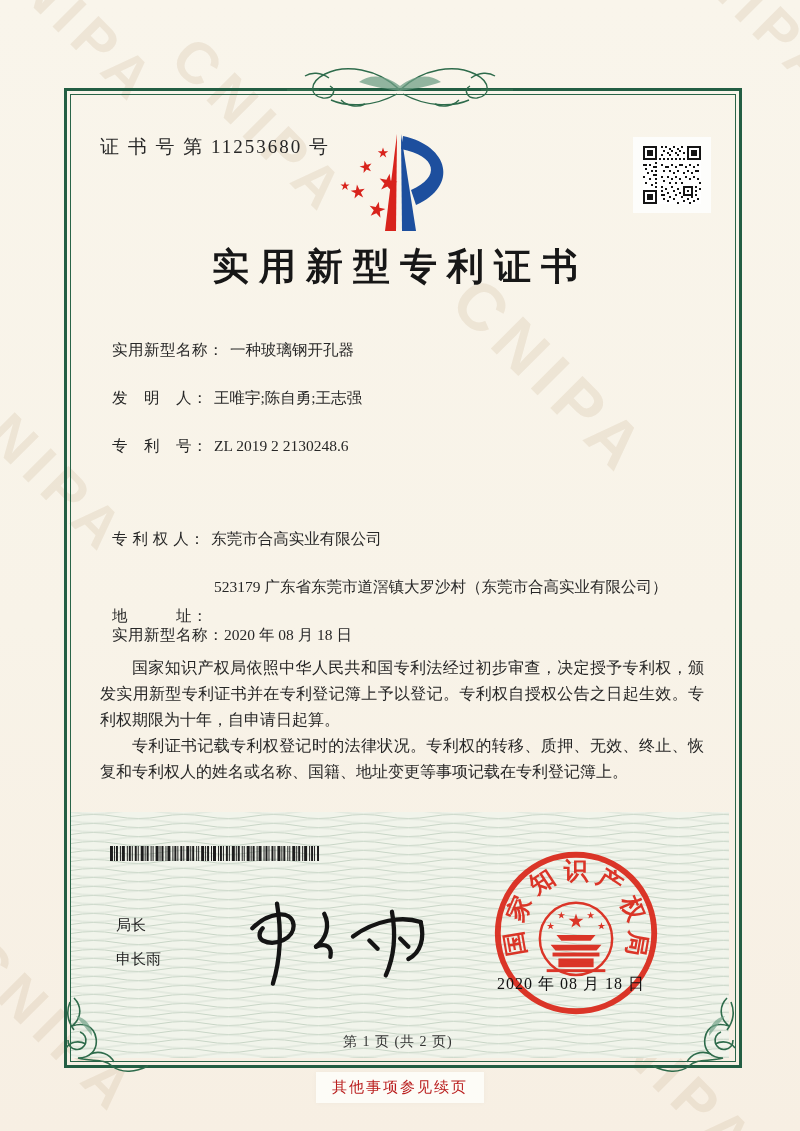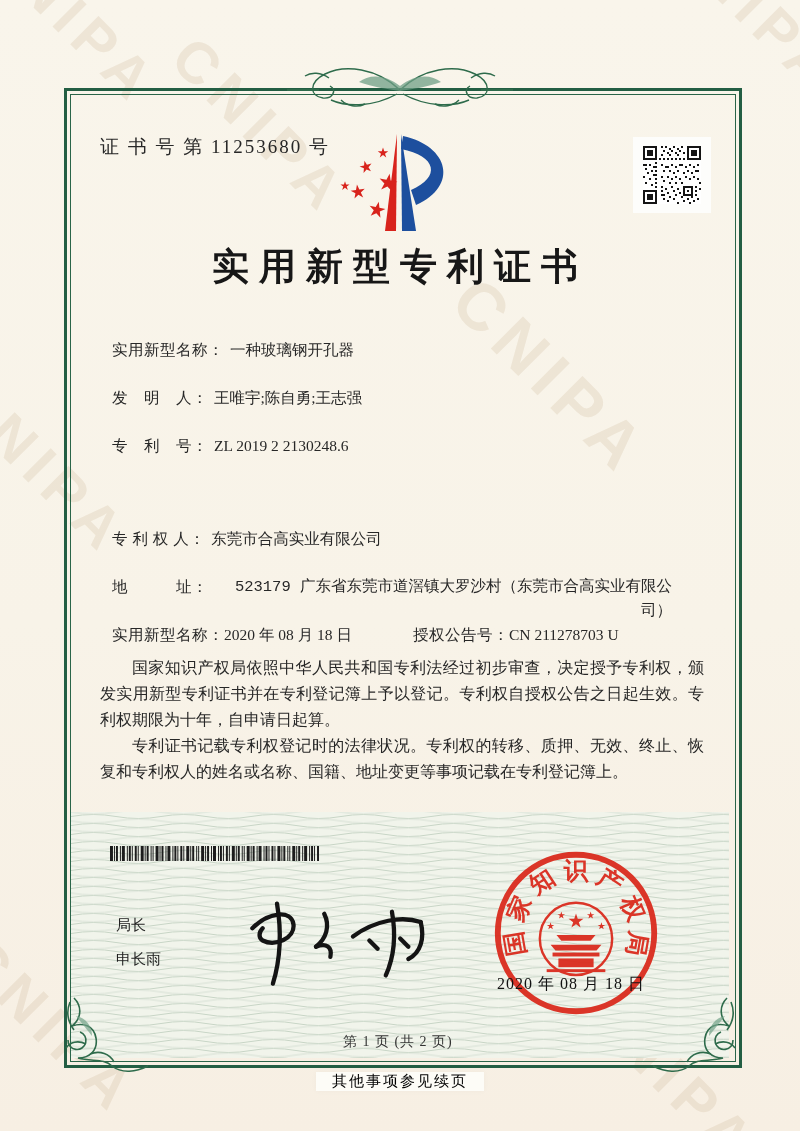--- a/index.html
+++ b/index.html
@@ -16,41 +16,41 @@
   .frame::after{content:"";position:absolute;inset:3px;border:1px solid #2a6549;}
   .band{position:absolute;left:71px;top:812px;width:658px;height:246px;z-index:1;}
   .cert-no{position:absolute;left:100px;top:134px;font-size:19px;letter-spacing:2px;z-index:2;}
   .logo{position:absolute;left:336px;top:130px;width:126px;height:106px;z-index:2;}
   .qr-box{position:absolute;left:633px;top:137px;width:78px;height:76px;background:#fdfdfb;z-index:2;
           display:flex;align-items:center;justify-content:center;}
   .qr-box svg{width:58px;height:58px;}
   .title{position:absolute;left:0;top:242px;width:100%;text-align:center;
          font-size:37px;font-weight:700;letter-spacing:10px;color:#171717;z-index:2;}
   .frow{position:absolute;left:112px;font-size:15.5px;line-height:24px;z-index:2;white-space:nowrap;}
-  .frow .fvalue{margin-left:6px;text-align:right;}
+  .frow .fvalue{margin-left:6px;}
   .frow.addr{white-space:normal;width:560px;display:flex;}
-  .frow.addr .fvalue{display:inline-block;width:458px;vertical-align:top;font-family:Liberation Mono, monospace;}
-  .flabel{letter-spacing:0.5px;}
+  .frow.addr .fvalue{display:inline-block;width:458px;vertical-align:top;}
+  .flabel{letter-spacing:0.5px;margin-top:29px;}
   .grant-left{position:absolute;left:112px;top:625px;font-size:15.5px;z-index:2;white-space:nowrap;}
   .grant-right{position:absolute;left:413px;top:625px;font-size:15.5px;z-index:2;white-space:nowrap;}
   .paras{position:absolute;left:100px;top:655px;width:604px;z-index:2;
          font-size:16px;line-height:26px;text-align:justify;}
   .paras p{margin:0;text-indent:2em;}
   .barcode{position:absolute;left:110px;top:846px;width:210px;height:15px;z-index:2;}
   .director{position:absolute;left:116px;top:908px;font-size:15px;line-height:34px;
             font-family:Liberation Serif, serif;color:#1d1d1d;z-index:2;}
   .sign{position:absolute;left:238px;top:893px;width:195px;height:95px;z-index:2;}
   .seal{position:absolute;left:488px;top:845px;width:176px;height:176px;z-index:3;opacity:0.94;}
   .seal-date{position:absolute;left:497px;top:974px;font-size:16px;letter-spacing:1px;
              color:#121212;z-index:4;white-space:nowrap;}
   .page-info{position:absolute;left:50%;top:1033px;transform:translateX(-52%);
              font-size:14px;letter-spacing:1px;color:#333;z-index:2;}
   .note-chip{position:absolute;left:50%;top:1072px;transform:translateX(-50%);
-             background:#fdfcf7;padding:0 16px;font-size:15px;letter-spacing:2px;
-             color:#000000;z-index:2;box-shadow:0 0 6px rgba(0,0,0,0.03);}
+             background:#fdfcf7;padding:6px 16px;font-size:15px;letter-spacing:2px;
+             color:#b91c1c;z-index:2;box-shadow:0 0 6px rgba(0,0,0,0.03);}
   .orn-top{position:absolute;left:285px;top:60px;width:230px;height:52px;z-index:3;}
   .orn-bl{position:absolute;left:56px;top:996px;width:95px;height:80px;z-index:3;}
   .orn-br{position:absolute;left:650px;top:996px;width:95px;height:80px;z-index:3;transform:scaleX(-1);}
 </style>
 </head>
 <body>
 
 <svg width="0" height="0" style="position:absolute">
   <defs>
     <path id="st5" d="M0,-1 L0.225,-0.31 L0.951,-0.31 L0.363,0.118 L0.588,0.809 L0,0.382 L-0.588,0.809 L-0.363,0.118 L-0.951,-0.31 L-0.225,-0.31 Z"></path>
@@ -170,23 +170,20 @@
     <span class="flabel">专 利 权 人：</span><span class="fvalue">东莞市合高实业有限公司</span>
   </div>
   <div class="frow addr" style="top:575px">
     <span class="flabel">地　　　址：</span>
       <span class="fvalue">523179 广东省东莞市道滘镇大罗沙村（东莞市合高实业有限公司）</span>
   </div>
 
   <div class="grant-left">
     <span class="flabel">实用新型名称：</span><span class="fvalue">2020 年 08 月 18 日</span>
   </div>
-  <div class="grant-right">
-    <span class="flabel">授权公告号：</span><span class="fvalue">CN 211278703 U</span>
-  </div>
 
   <div class="paras">
     <p>国家知识产权局依照中华人民共和国专利法经过初步审查，决定授予专利权，颁发实用新型专利证书并在专利登记簿上予以登记。专利权自授权公告之日起生效。专利权期限为十年，自申请日起算。</p>
     <p>专利证书记载专利权登记时的法律状况。专利权的转移、质押、无效、终止、恢复和专利权人的姓名或名称、国籍、地址变更等事项记载在专利登记簿上。</p>
   </div>
 
   <svg class="barcode" viewBox="0 0 212 15" preserveAspectRatio="none">
     <path d="M0,7.5 H212" stroke="#1c1c1c" stroke-width="15" fill="none" stroke-dasharray="3,1,1,1,2,2,1,1,3,2,1,1,2,1,1,2,2,1,1,2,3,1,1,1,2,2,1,1,1,2"></path>
   </svg>
 

